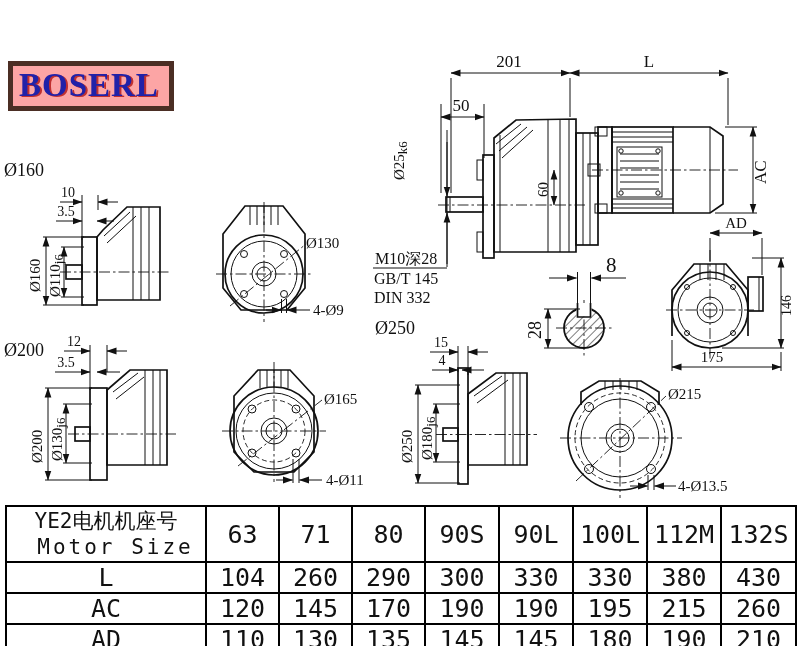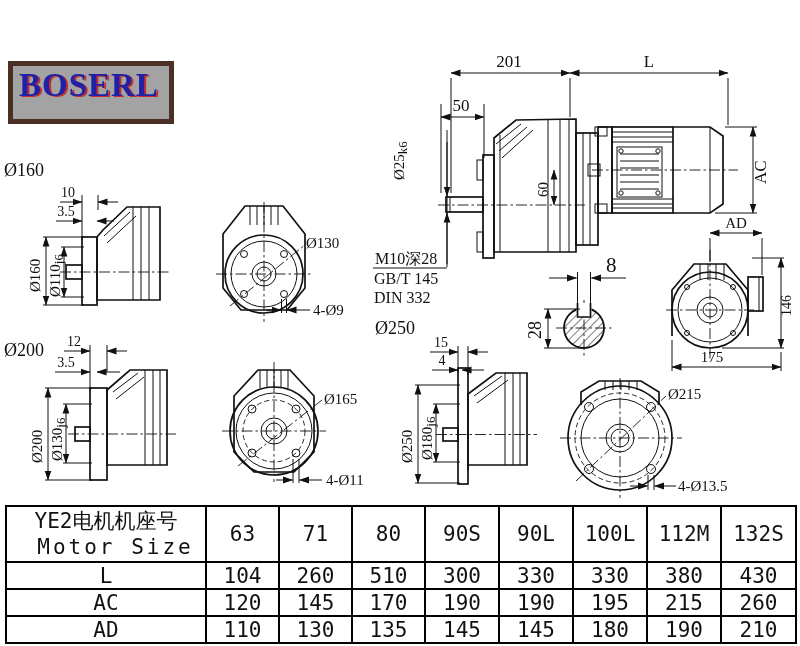--- a/index.html
+++ b/index.html
@@ -2,36 +2,36 @@
 <html><head>
 <meta charset="utf-8">
 <style>
   html,body{margin:0;padding:0;background:#fff;}
   .page{position:relative;width:800px;height:646px;background:#fff;overflow:hidden;
         font-family:"Liberation Sans",sans-serif;color:#111;}
   .title{position:absolute;left:28px;top:12px;font-size:31px;font-weight:bold;
          letter-spacing:1px;white-space:nowrap;}
   .title .model{font-family:"Liberation Sans",sans-serif;}
   .title .cn{font-family:"DejaVu Serif","Liberation Serif",serif;font-weight:bold;margin-left:4px;}
-  .logo{position:absolute;left:8px;top:61px;border:5px solid #4b2e24;background:#a3a3a3;
-        padding:1px 10px 15px 6px;}
+  .logo{position:absolute;left:8px;top:61px;border:5px solid #4b2e24;background:#fca5a5;
+        padding:1px 10px 2px 6px;}
   .logo span{font-family:"Liberation Serif",serif;font-size:33px;font-weight:bold;
         color:#2121a8;text-shadow:2px 1px 0 #c03030;letter-spacing:1px;}
   svg text{fill:#111;font-family:"Liberation Serif",serif;}
   .o{fill:none;stroke:#111;stroke-width:1.7;}
   .t{fill:none;stroke:#111;stroke-width:1;}
   .d{fill:none;stroke:#111;stroke-width:1;}
   .c{fill:none;stroke:#111;stroke-width:0.9;stroke-dasharray:11 3 2.5 3;}
   .dd{fill:none;stroke:#111;stroke-width:0.9;stroke-dasharray:5 3;}
   .tx13{font-size:13px}.tx14{font-size:14px}.tx15{font-size:15px}.tx16{font-size:16px}
   .tx17{font-size:17px}.tx18{font-size:18px}.tx21{font-size:21px}
   table.spec{position:absolute;left:5px;top:505px;width:790px;border-collapse:collapse;
         table-layout:fixed;font-family:"DejaVu Sans Mono","Liberation Mono",monospace;}
   table.spec td,table.spec th{border:2px solid #000;text-align:center;vertical-align:middle;
-        padding:0;font-weight:normal;font-size:21px;background:#fff;}
+        padding:0;font-weight:normal;font-size:25px;background:#fff;}
   table.spec th.head{font-size:21px;line-height:1.25;margin-left:36px;}
   table.spec th.head .en{letter-spacing:3px;padding-left:19px;}
   tr.hrow{height:56px;} tr.drow{height:27px;}
 </style>
 </head>
 <body>
 
 <div class="page">
 
 
@@ -380,21 +380,21 @@
       <td>90S</td>
       <td>90L</td>
       <td>100L</td>
       <td>112M</td>
       <td>132S</td>
     </tr>
     <tr class="drow">
       <th>L</th>
       <td>104</td>
       <td>260</td>
-      <td>510</td>
+      <td>290</td>
       <td>300</td>
       <td>330</td>
       <td>330</td>
       <td>380</td>
       <td>430</td>
     </tr>
     <tr class="drow">
       <th>AC</th>
       <td>120</td>
       <td>145</td>

